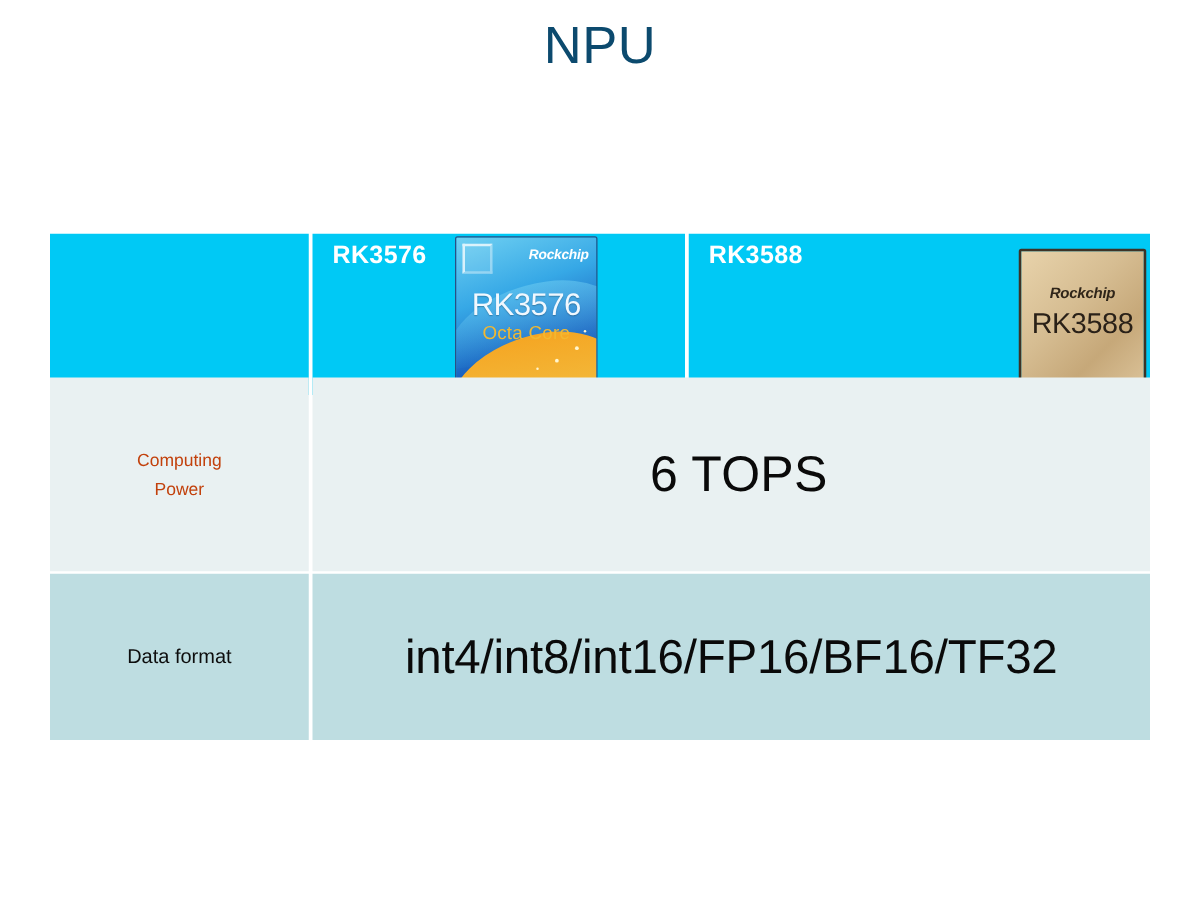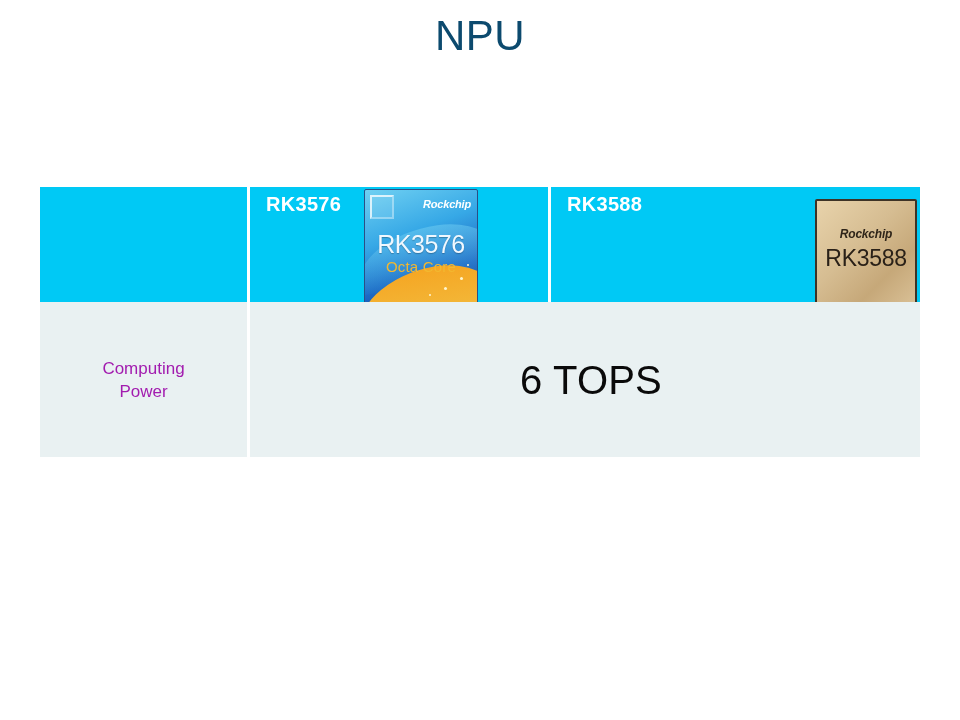--- a/index.html
+++ b/index.html
@@ -231,23 +231,23 @@
     justify-content: center;
     text-align: center;
   }
 
   .row-compute .row-label-cell,
   .row-compute .row-value-cell { background: #e9f1f2; }
   .row-format  .row-label-cell,
   .row-format  .row-value-cell { background: #bedde1; }
 
   .label-compute {
-    font-size: 17px;
+    font-size: 14px;
     line-height: 23px;
-    color: #a21caf;
+    color: #c2410c;
     white-space: pre-line;
   }
   .label-format {
     font-size: 16px;
     line-height: 21px;
     color: #0d0d0d;
   }
   .value-compute {
     font-size: 40px;
     line-height: 46px;
@@ -304,14 +304,22 @@
   <div class="table-row row-compute">
     <div class="row-label-cell">
       <span class="label-compute">Computing
 Power</span>
     </div>
     <div class="row-value-cell">
       <span class="value-compute">6 TOPS</span>
     </div>
   </div>
 
+  <div class="table-row row-format">
+    <div class="row-label-cell">
+      <span class="label-format">Data format</span>
+    </div>
+    <div class="row-value-cell">
+      <span class="value-format">int4/int8/int16/FP16/BF16/TF32</span>
+    </div>
+  </div>
 
 </div>
 
 </body></html>

